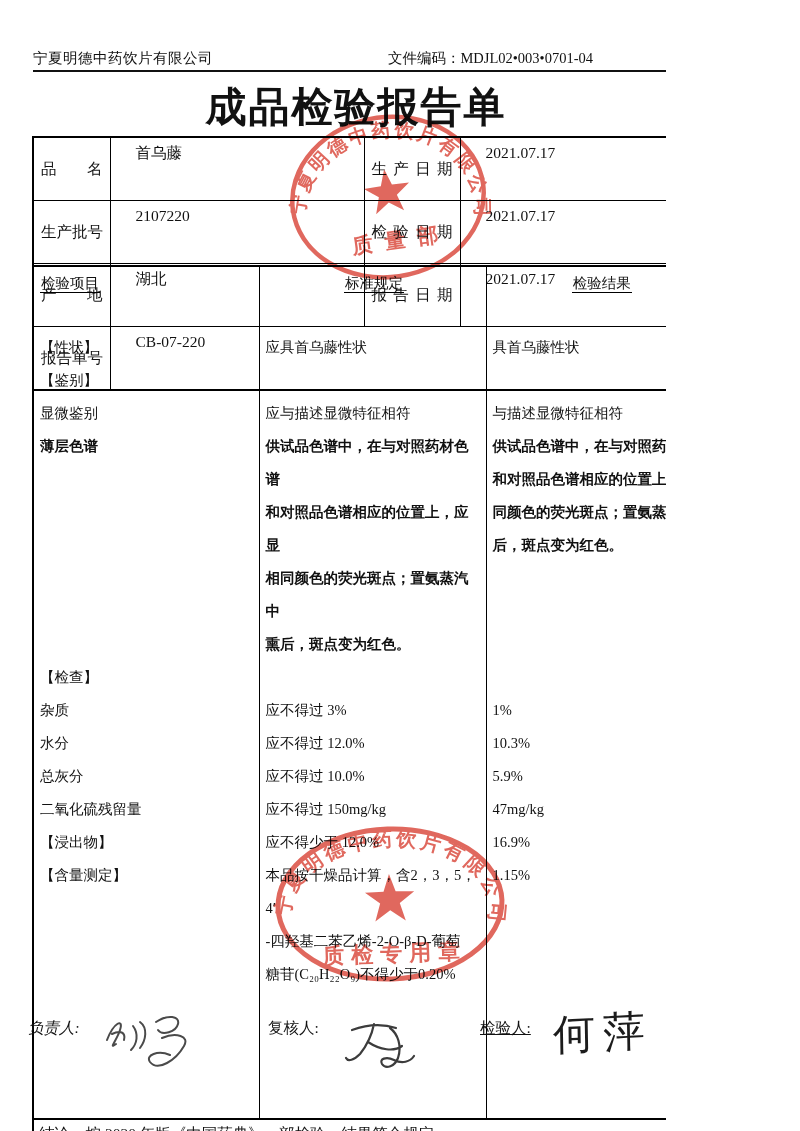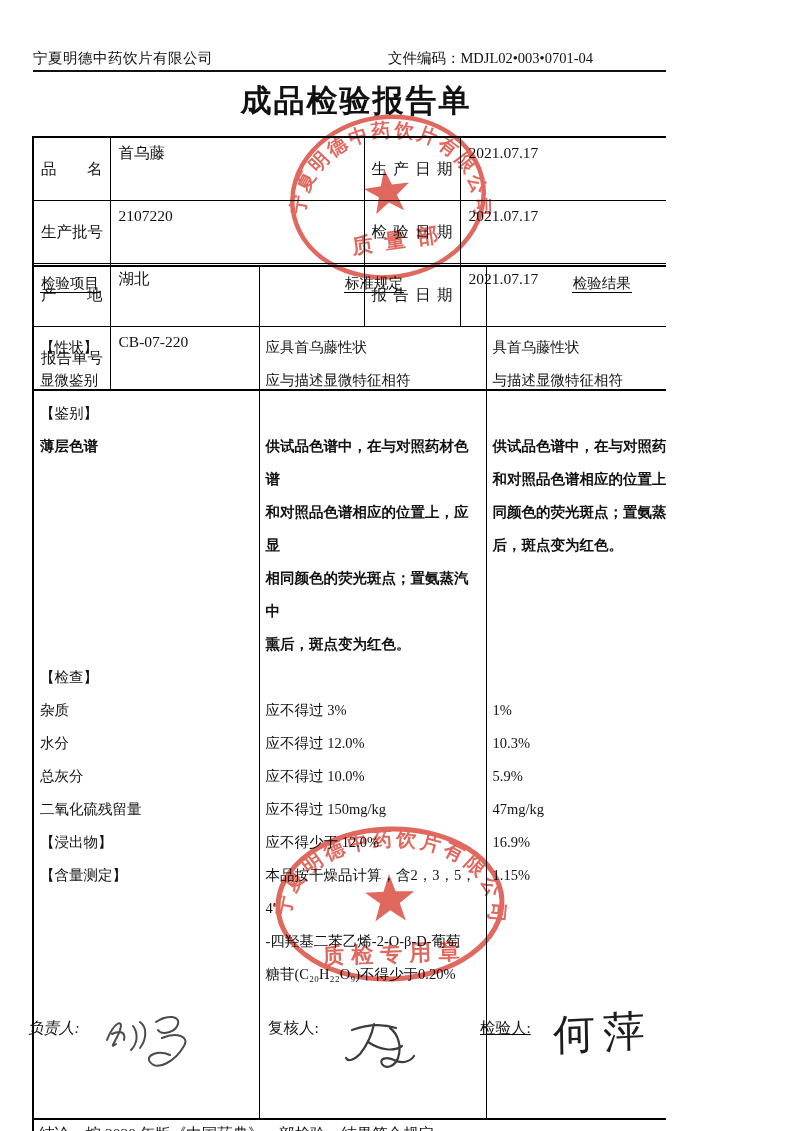--- a/index.html
+++ b/index.html
@@ -5,29 +5,29 @@
   html,body{margin:0;padding:0;background:#ffffff;}
   .page{
     position:relative;width:666px;height:1131px;background:#ffffff;overflow:hidden;
     font-family:"Liberation Serif","DejaVu Serif",serif;color:#111;
   }
   
   .hdr-company{position:absolute;left:33px;top:49px;font-size:14.5px;letter-spacing:.5px;}
   .hdr-code{position:absolute;right:73px;top:49px;font-size:14.5px;margin-left:24px;}
   .hdr-rule{position:absolute;left:33px;top:70px;width:694px;height:2px;background:#111;}
   .doc-title{position:absolute;left:0;top:80px;width:712px;text-align:center;
-    font-size:31px;font-weight:bold;letter-spacing:2px;}
+    font-size:41px;font-weight:bold;letter-spacing:2px;}
   
   table{border-collapse:collapse;table-layout:fixed;}
   td{vertical-align:top;overflow:hidden;}
   .info-table{position:absolute;left:32px;top:136px;width:682px;border:2px solid #000;}
   .info-table td{border:1px solid #000;height:30px;font-size:15.5px;
     line-height:30px;white-space:nowrap;}
   .jlabel{padding:16px 7px;text-align:justify;text-align-last:justify;}
-  .ival{padding:0 8px;}
+  .ival{padding:0 25px;}
   .main-table{position:absolute;left:32px;top:265px;width:682px;border:2px solid #000;}
   .main-table td{border-left:1px solid #000;border-right:1px solid #000;
     font-size:14.5px;line-height:33px;padding:0 3px 0 6px;white-space:pre-line;}
   .main-table .hd{height:64px;text-align:center;}
   .main-table .hd.first{text-align:left;}
   .main-table .hd span{border-bottom:1px solid #000;padding:0 1px 1px 1px;}
   .r1{height:33px;} .r4{height:132px;font-weight:bold;} .r3{height:99px;} .rfill{height:128px;}
   .conclusion-row td{border-top:2px solid #000;height:28px;line-height:28px;
     font-size:15.5px;white-space:nowrap;padding-left:5px;}
   
@@ -94,28 +94,28 @@
       <td class="hd first"><span>检验项目</span></td>
       <td class="hd"><span>标准规定</span></td>
       <td class="hd"><span>检验结果</span></td>
     </tr>
     <tr class="r1">
       <td>【性状】</td>
       <td>应具首乌藤性状</td>
       <td>具首乌藤性状</td>
     </tr>
     <tr class="r1">
+      <td>【鉴别】</td>
+      <td></td>
+      <td></td>
+    </tr>
+    <tr class="r1">
       <td>显微鉴别</td>
       <td>应与描述显微特征相符</td>
       <td>与描述显微特征相符</td>
-    </tr>
-    <tr class="r1">
-      <td>【鉴别】</td>
-      <td></td>
-      <td></td>
     </tr>
     <tr class="r4">
       <td>薄层色谱</td>
       <td>供试品色谱中，在与对照药材色谱
 和对照品色谱相应的位置上，应显
 相同颜色的荧光斑点；置氨蒸汽中
 熏后，斑点变为红色。</td>
       <td>供试品色谱中，在与对照药材色谱
 和对照品色谱相应的位置上，显相
 同颜色的荧光斑点；置氨蒸汽中熏

